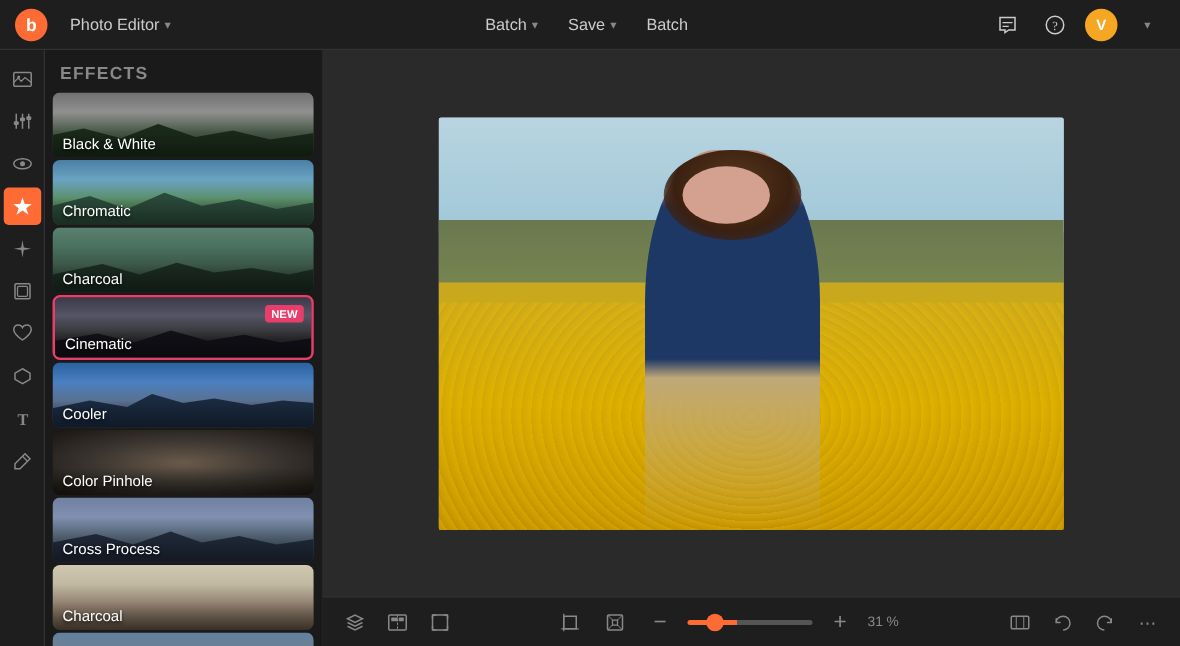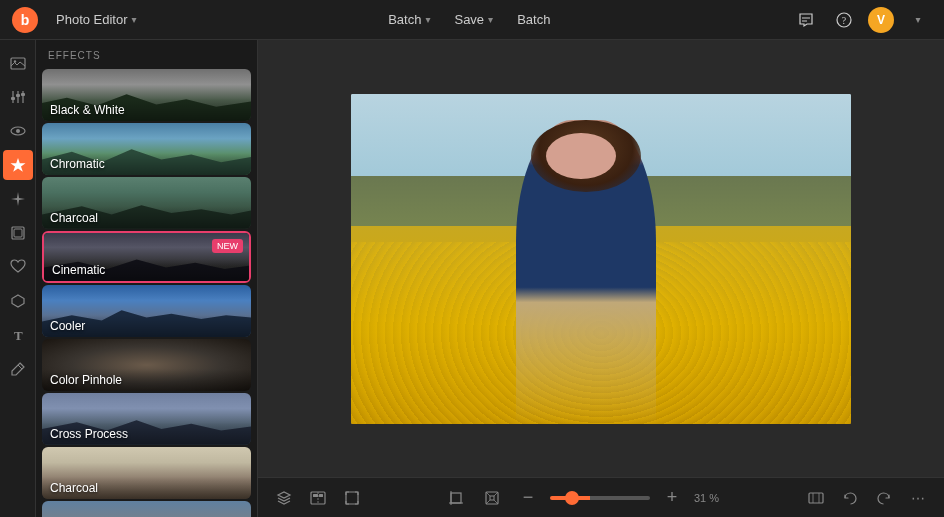--- a/index.html
+++ b/index.html
@@ -146,23 +146,23 @@
       overflow-y: auto;
       flex-shrink: 0;
     }
     .effects-panel::-webkit-scrollbar { width: 4px; }
     .effects-panel::-webkit-scrollbar-track { background: #1a1a1a; }
     .effects-panel::-webkit-scrollbar-thumb { background: #444; border-radius: 2px; }
 
     .effects-header {
       padding: 10px 12px 6px;
       color: #888;
-      font-size: 10px;
+      font-size: 14px;
       letter-spacing: 1px;
-      font-weight: 400;
+      font-weight: 700;
       text-transform: uppercase;
     }
 
     .effect-item {
       position: relative;
       margin: 2px 6px;
       border-radius: 6px;
       overflow: hidden;
       height: 52px;
       cursor: pointer;
@@ -228,21 +228,21 @@
       text-shadow: 0 1px 3px rgba(0,0,0,0.8);
       background: linear-gradient(transparent, rgba(0,0,0,0.4));
     }
     .effect-new-badge {
       position: absolute;
       top: 6px;
       right: 6px;
       background: #e83e6c;
       color: white;
       font-size: 9px;
-      font-weight: 400;
+      font-weight: 700;
       padding: 2px 5px;
       border-radius: 3px;
       text-transform: uppercase;
       margin-left: 10px;
     }
 
     
     .canvas-area {
       flex: 1;
       background: #2a2a2a;

